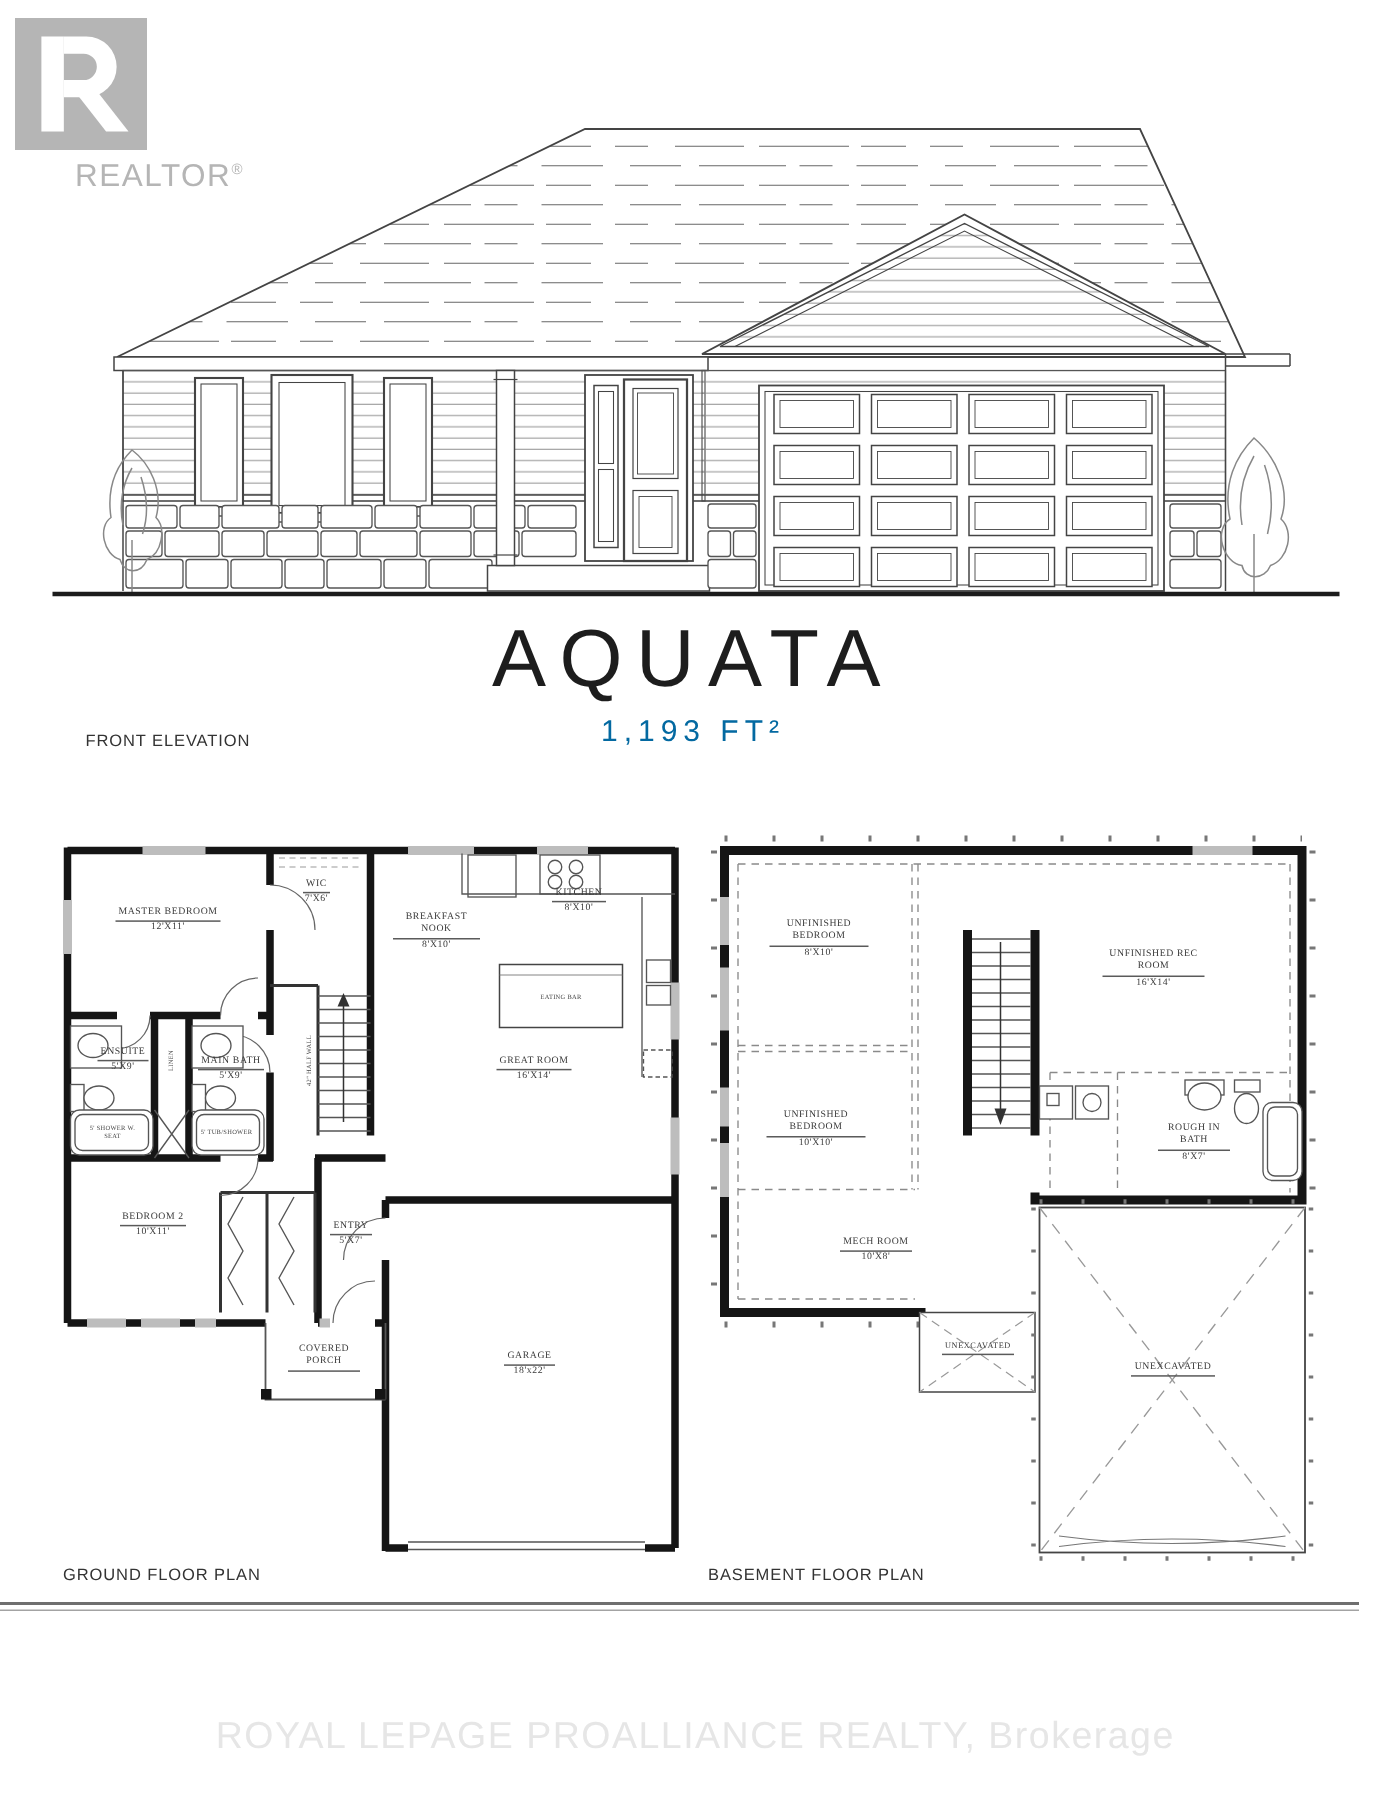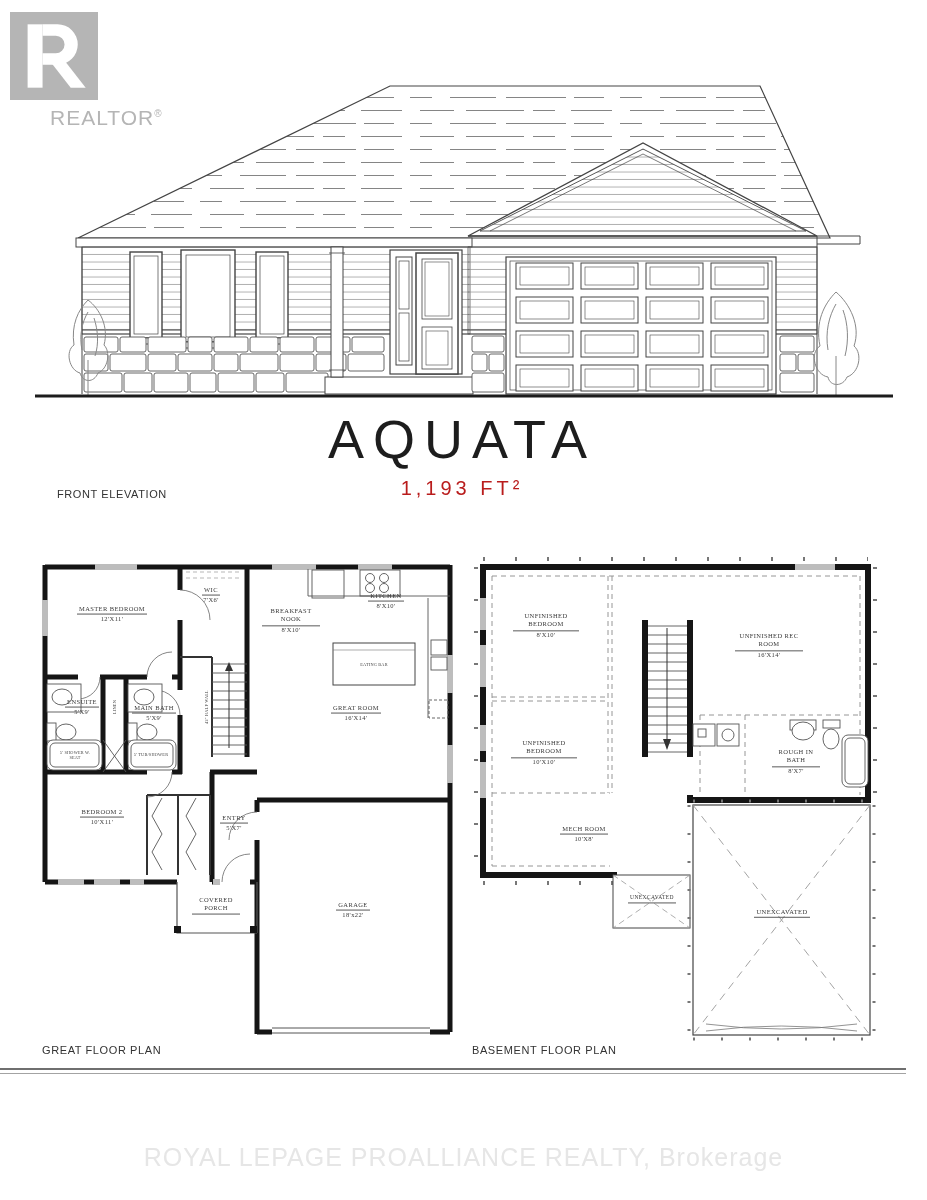--- a/index.html
+++ b/index.html
@@ -9,21 +9,21 @@
   
   .logo{position:absolute;left:10px;top:8px;width:110px;}
   .logo-box{width:88px;height:96px;}
   .logo-text{font-family:"Liberation Sans",sans-serif;font-size:21px;letter-spacing:1px;
              color:#b5b5b5;margin-top:2px;margin-left:40px;}
   .logo-text sup{font-size:10px;}
   
   .title{position:absolute;left:232px;top:408px;width:460px;text-align:center;
          font-size:54px;font-weight:200;letter-spacing:9px;color:#1d1d1d;}
   .area{position:absolute;left:232px;top:477px;width:460px;text-align:center;
-        font-size:20px;letter-spacing:4px;color:#b91c1c;}
+        font-size:20px;letter-spacing:4px;color:#0369a1;}
   .sec-label{position:absolute;font-size:11px;letter-spacing:.6px;color:#333;}
   .lbl-elev{left:57px;top:488px;}
   .lbl-ground{left:42px;top:1044px;}
   .lbl-base{left:472px;top:1044px;text-align:right;}
   
   .rlabel{position:absolute;transform:translate(-50%,-50%);text-align:center;
           font-family:"Liberation Serif",serif;font-size:6.5px;line-height:1.3;
           letter-spacing:.4px;color:#3a3a3a;}
   .rname{display:inline-block;border-bottom:.8px solid #5a5a5a;padding:0 2px 1px 2px;}
   .rdim{display:block;}
@@ -384,21 +384,21 @@
         <path d="M37,14 h17 a23,23 0 0 1 0,46 h-17 v-13 h15 a10,10 0 0 0 0,-20 h-15 z" fill="#fff"></path>
         <polygon points="44,54 61,54 86,86 69,86" fill="#fff"></polygon>
       </svg>
     </div>
     <div class="logo-text"><span>REALTOR</span><sup>®</sup></div>
   </div>
 
   <div class="title">AQUATA</div>
   <div class="area">1,193 FT²</div>
   <div class="sec-label lbl-elev">FRONT ELEVATION</div>
-  <div class="sec-label lbl-ground">GREAT FLOOR PLAN</div>
+  <div class="sec-label lbl-ground">GROUND FLOOR PLAN</div>
   <div class="sec-label lbl-base">BASEMENT FLOOR PLAN</div>
 
   <div class="rlabel" style="left:112px;top:614px;width:80px">
     <span class="rname">MASTER BEDROOM</span><span class="rdim">12'X11'</span></div>
   <div class="rlabel" style="left:211px;top:595px;width:40px">
     <span class="rname">WIC</span><span class="rdim">7'X6'</span></div>
   <div class="rlabel" style="left:291px;top:621px;width:58px">
     <span class="rname">BREAKFAST NOOK</span><span class="rdim">8'X10'</span></div>
   <div class="rlabel" style="left:386px;top:601px;width:52px">
     <span class="rname">KITCHEN</span><span class="rdim">8'X10'</span></div>

